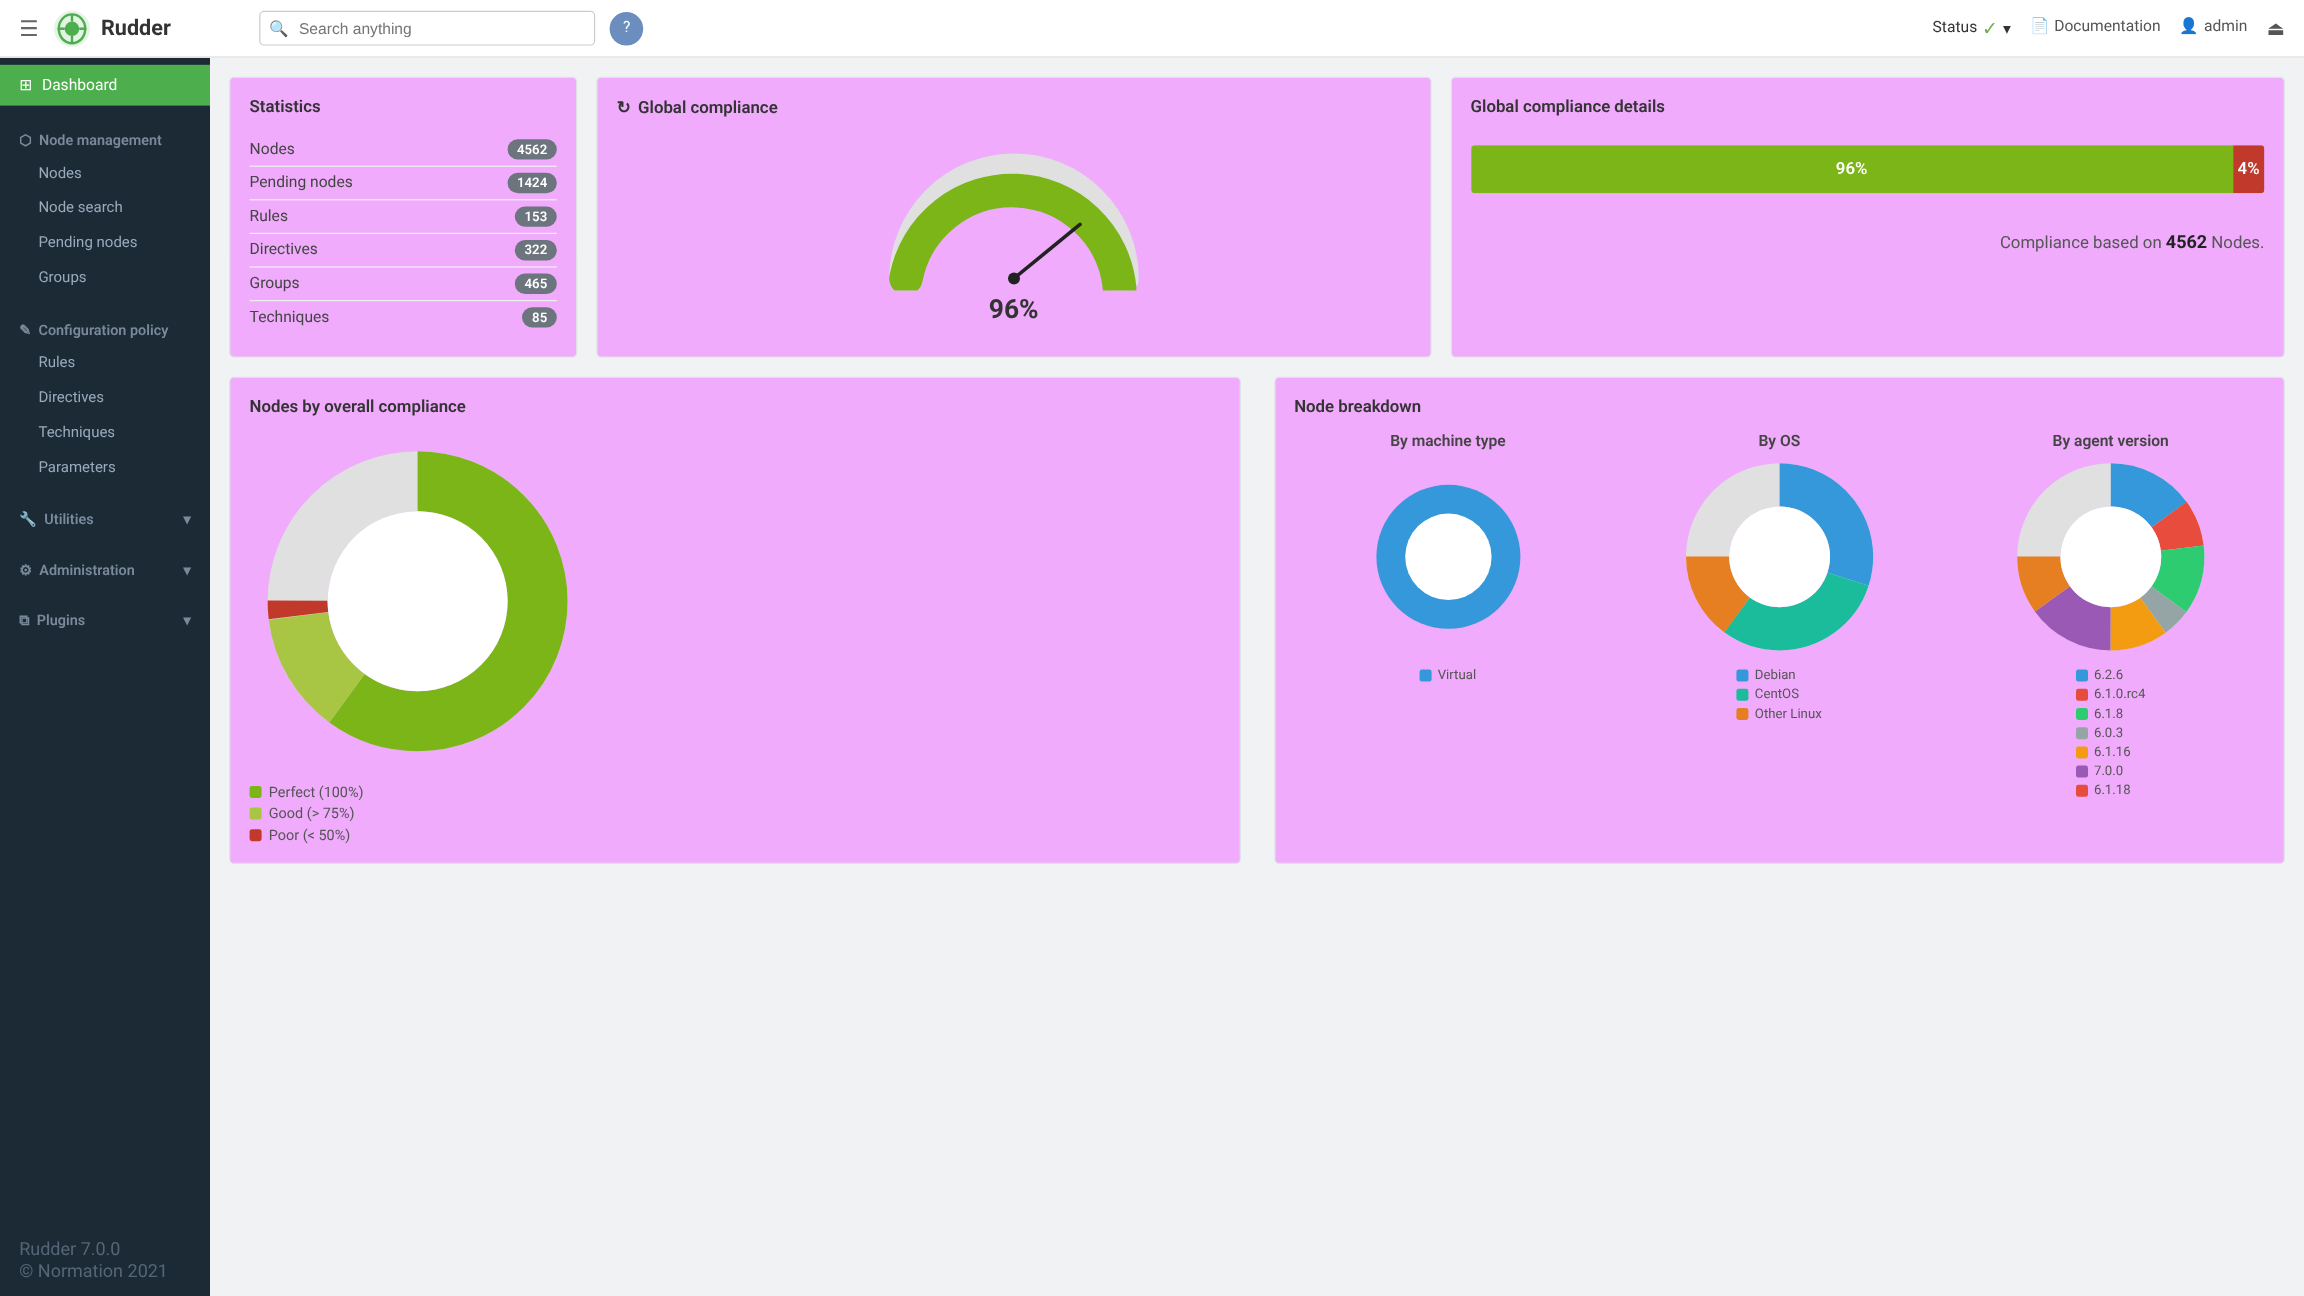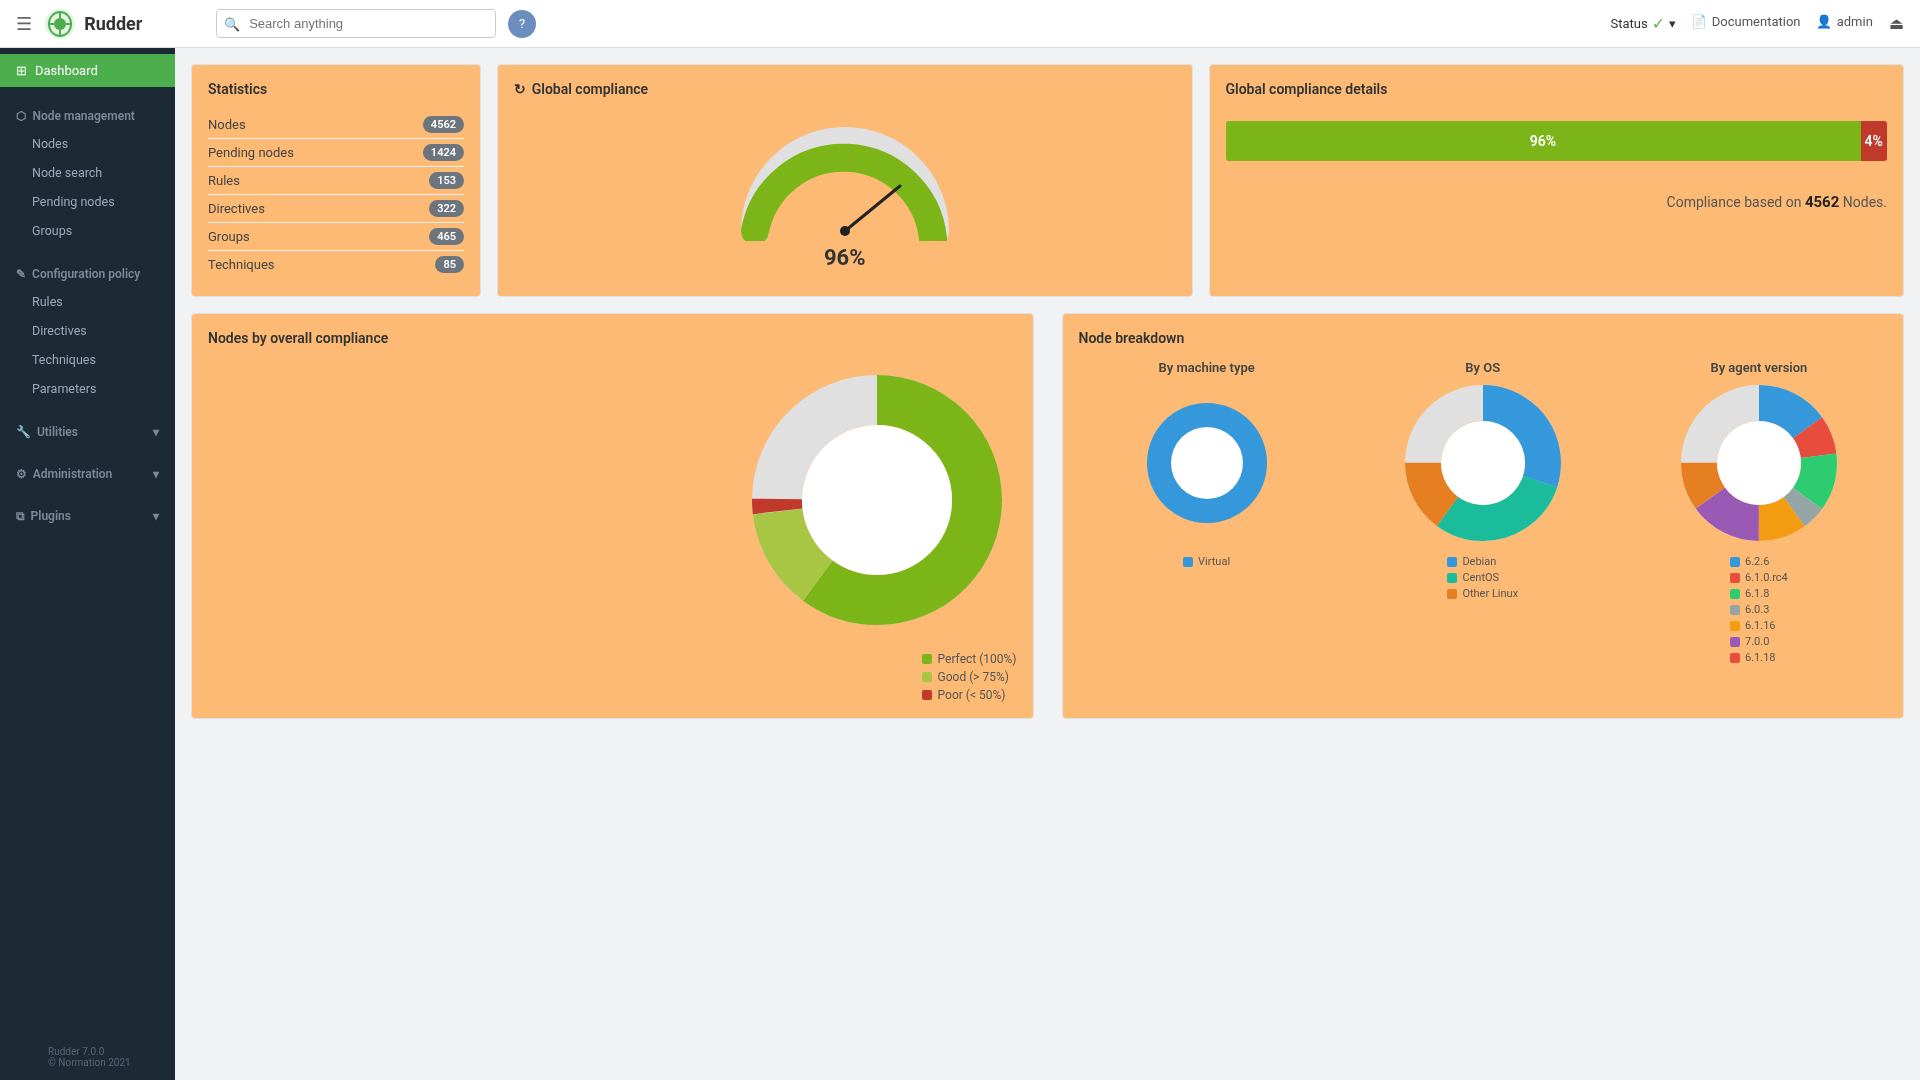--- a/index.html
+++ b/index.html
@@ -25,29 +25,29 @@
     
     #main { display: flex; flex: 1; overflow: hidden; }
 
     
     #sidebar { width: 175px; background: #1b2a35; color: #ccc; display: flex; flex-direction: column; overflow-y: auto; flex-shrink: 0; }
     .sidebar-section { padding: 6px 0; }
     .sidebar-item { padding: 9px 16px; font-size: 13px; cursor: pointer; display: flex; align-items: center; gap: 8px; color: #aab; }
     .sidebar-item.active { background: #4cae4c; color: #fff; }
     .sidebar-group-header { padding: 10px 16px 6px; font-size: 12px; font-weight: 600; color: #7a8a9a; text-transform: none; display: flex; align-items: center; gap: 6px; cursor: pointer; }
     .sidebar-sub-item { padding: 7px 16px 7px 32px; font-size: 12.5px; cursor: pointer; color: #9ab; display: flex; align-items: center; }
-    .sidebar-footer { margin-top: auto; padding: 12px 16px; font-size: 10px; color: #567; margin-left: 32px; }
+    .sidebar-footer { margin-top: auto; padding: 12px 16px; font-size: 15px; color: #567; }
 
     
     #content { flex: 1; overflow-y: auto; padding: 16px; background: #f0f2f4; }
 
     
     .dashboard-grid { display: grid; grid-template-columns: 290px 1fr 1fr; gap: 16px; margin-bottom: 16px; }
     .dashboard-grid2 { display: grid; grid-template-columns: 1fr 1fr; gap: 28px; }
-    .card { background: #fdba74; border-radius: 4px; border: 1px solid #dde2e6; padding: 16px; }
+    .card { background: #f0abfc; border-radius: 4px; border: 1px solid #dde2e6; padding: 16px; }
     .card-title { font-size: 14px; font-weight: 600; color: #333; margin-bottom: 14px; display: flex; align-items: center; gap: 6px; }
 
     
     .stats-row { display: flex; justify-content: space-between; align-items: center; padding: 5px 0; font-size: 13px; color: #444; border-bottom: 1px solid #f0f0f0; }
     .stats-row:last-child { border-bottom: none; }
     .stats-badge { background: #6c757d; color: #fff; border-radius: 10px; padding: 2px 8px; font-size: 11px; font-weight: 600; }
 
     
     .gauge-container { display: flex; flex-direction: column; align-items: center; padding: 10px 0; }
     .gauge-svg { width: 220px; height: 120px; }
@@ -63,21 +63,21 @@
 
     
     .donut-section { display: flex; gap: 20px; justify-content: space-around; }
     .donut-col { display: flex; flex-direction: column; align-items: center; gap: 8px; }
     .donut-title { font-size: 13px; font-weight: 600; color: #444; text-align: center; }
     .legend-list { font-size: 11px; color: #555; display: flex; flex-direction: column; gap: 3px; margin-top: 4px; }
     .legend-item { display: flex; align-items: center; gap: 5px; }
     .legend-dot { width: 10px; height: 10px; border-radius: 2px; flex-shrink: 0; }
 
     
-    .big-donut-wrap { display: flex; flex-direction: column; align-items: flex-end; }
+    .big-donut-wrap { display: flex; flex-direction: column; align-items: flex-start; }
     .big-legend { display: flex; flex-direction: column; gap: 4px; margin-top: 12px; font-size: 12px; color: #555; }
     .big-legend-item { display: flex; align-items: center; gap: 6px; }
 
     .card-full-compliance { display: flex; flex-direction: column; }
   </style>
 </head>
 <body>
 
 <div id="topbar">
   <span class="hamburger">☰</span>

